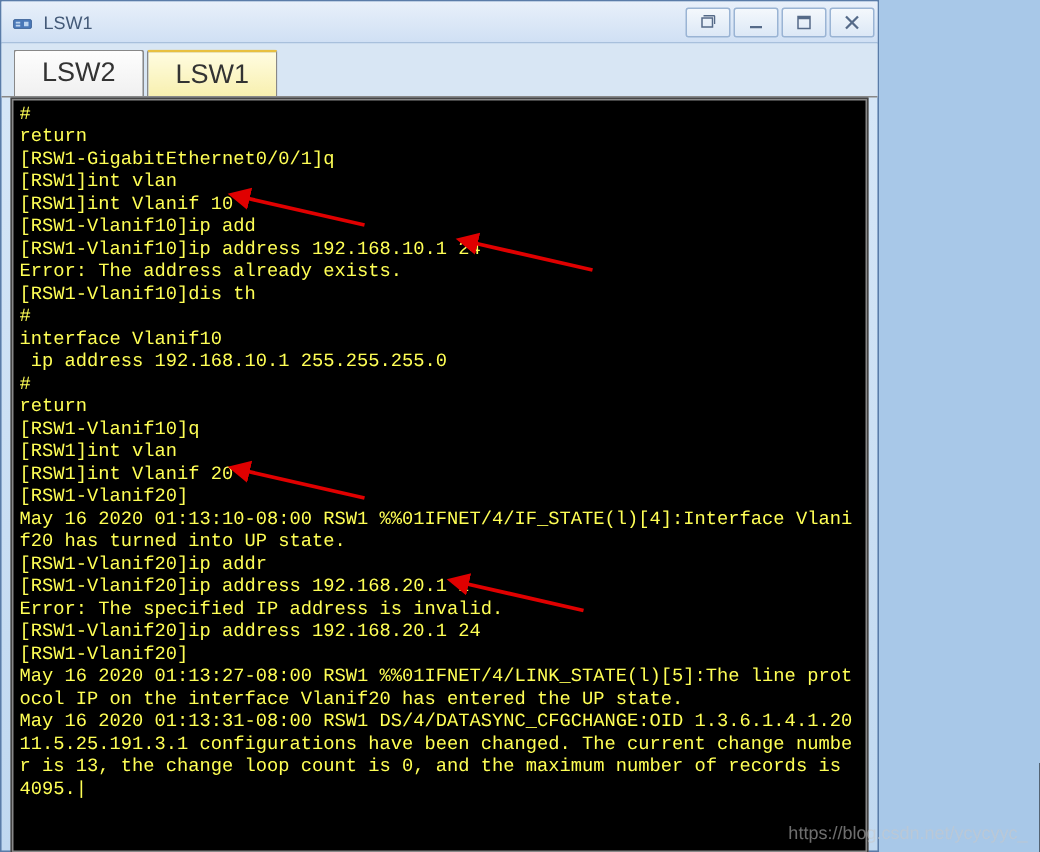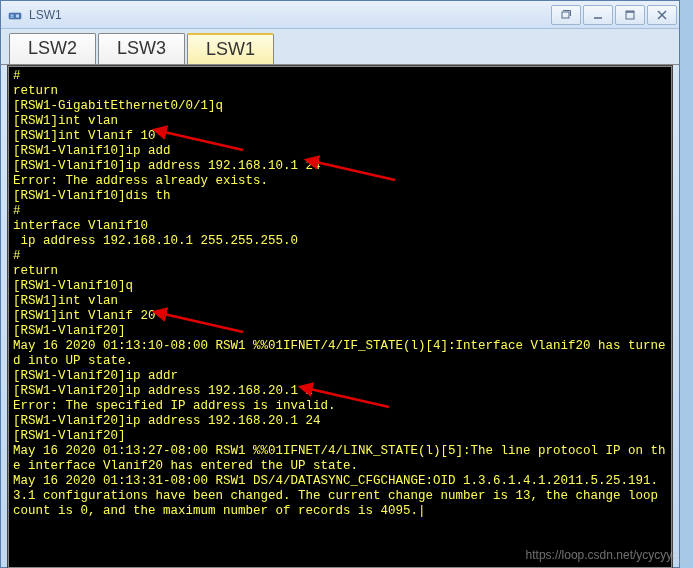--- a/index.html
+++ b/index.html
@@ -8,21 +8,21 @@
   height: 568px;
   font-family: Tahoma, Arial, sans-serif;
   font-size: 12px;
   background: #a8c8e8;
   overflow: hidden;
   position: relative;
 }
 .window {
   border: 1px solid #5a7ca8;
   background: linear-gradient(#d8e8f8, #c0d8f0);
-  width: 680px;
+  width: 586px;
   height: 568px;
 }
 .titlebar {
   display: flex;
   align-items: center;
   justify-content: space-between;
   height: 28px;
   padding: 0 2px 0 6px;
   background: linear-gradient(#e8f0fa, #d0e0f4);
   border-bottom: 1px solid #a8c0dc;
@@ -174,21 +174,20 @@
         <svg viewBox="0 0 10 10">
             <line x1="1" y1="1" x2="9" y2="9" stroke="#556a88" stroke-width="1.5"></line>
             <line x1="9" y1="1" x2="1" y2="9" stroke="#556a88" stroke-width="1.5"></line>
           </svg>
       </div>
     </div>
   </div>
 
   <div class="tabs">
     <div class="tab">LSW2</div>
-    <div class="tab">LSW3</div>
     <div class="tab active">LSW1</div>
   </div>
 
   <div class="terminal-wrap">
     <div class="terminal" id="terminal"><span class="term-line">#</span><span class="term-line">return</span><span class="term-line">[RSW1-GigabitEthernet0/0/1]q</span><span class="term-line">[RSW1]int vlan</span><span class="term-line">[RSW1]int Vlanif 10</span><span class="term-line">[RSW1-Vlanif10]ip add</span><span class="term-line">[RSW1-Vlanif10]ip address 192.168.10.1 24</span><span class="term-line">Error: The address already exists.</span><span class="term-line">[RSW1-Vlanif10]dis th</span><span class="term-line">#</span><span class="term-line">interface Vlanif10</span><span class="term-line"> ip address 192.168.10.1 255.255.255.0</span><span class="term-line">#</span><span class="term-line">return</span><span class="term-line">[RSW1-Vlanif10]q</span><span class="term-line">[RSW1]int vlan</span><span class="term-line">[RSW1]int Vlanif 20</span><span class="term-line">[RSW1-Vlanif20]</span><span class="term-line">May 16 2020 01:13:10-08:00 RSW1 %%01IFNET/4/IF_STATE(l)[4]:Interface Vlanif20 has turned into UP state.</span><span class="term-line">[RSW1-Vlanif20]ip addr</span><span class="term-line">[RSW1-Vlanif20]ip address 192.168.20.1 2</span><span class="term-line">Error: The specified IP address is invalid.</span><span class="term-line">[RSW1-Vlanif20]ip address 192.168.20.1 24</span><span class="term-line">[RSW1-Vlanif20]</span><span class="term-line">May 16 2020 01:13:27-08:00 RSW1 %%01IFNET/4/LINK_STATE(l)[5]:The line protocol IP on the interface Vlanif20 has entered the UP state.</span><span class="term-line">May 16 2020 01:13:31-08:00 RSW1 DS/4/DATASYNC_CFGCHANGE:OID 1.3.6.1.4.1.2011.5.25.191.3.1 configurations have been changed. The current change number is 13, the change loop count is 0, and the maximum number of records is 4095.|</span></div>
 
     <div class="arrow" style="left:150px; top:62px;">
       <svg width="90" height="26">
           <defs>
             <marker id="ah1" markerWidth="8" markerHeight="8" refX="1" refY="3" orient="auto">
@@ -224,13 +223,13 @@
             <marker id="ah4" markerWidth="8" markerHeight="8" refX="1" refY="3" orient="auto">
               <polygon points="0 0, 6 3, 0 6" fill="#e00000"></polygon>
             </marker>
           </defs>
           <line x1="85" y1="22" x2="6" y2="4" stroke="#e00000" stroke-width="2.5" marker-end="url(#ah4)"></line>
         </svg>
     </div>
   </div>
 </div>
 
-<div class="watermark">https://loop.csdn.net/ycycyyc_</div>
+<div class="watermark">https://blog.csdn.net/ycycyyc_</div>
 
 </body></html>

